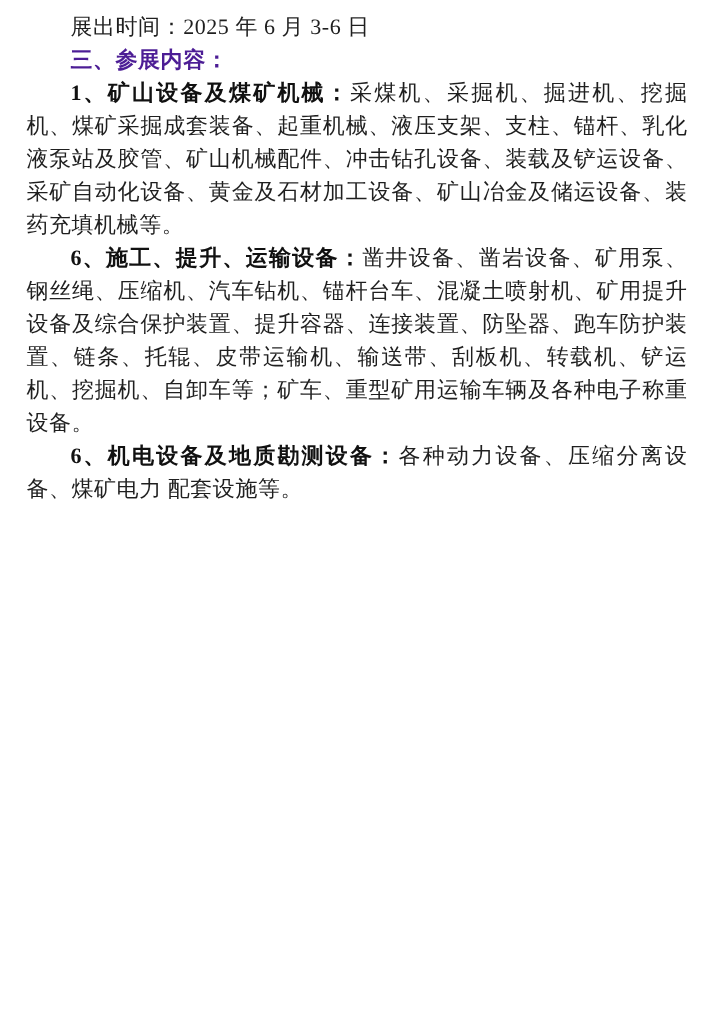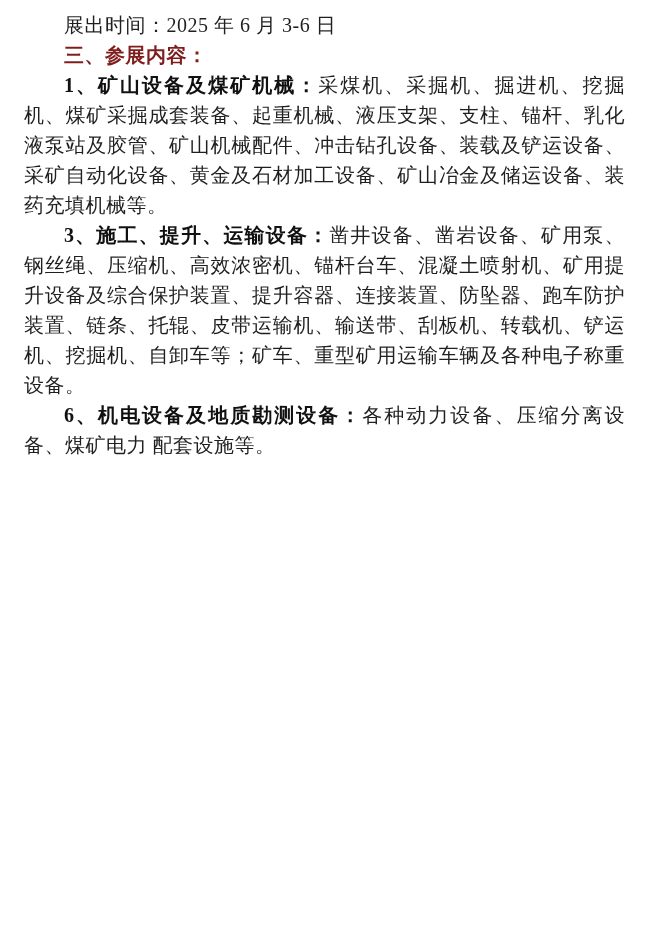--- a/index.html
+++ b/index.html
@@ -25,21 +25,21 @@
     margin: 0;
     font-size: 20px;
     line-height: 30px;
     text-align: justify;
     text-indent: 40px;
     font-weight: normal;
     letter-spacing: 0.5px;
   }
   h2.sec {
     font-weight: bold;
-    color: #7f1d1d;
+    color: #4c1d95;
   }
   p.item b {
     font-weight: bold;
     color: #111111;
   }
   .footer {
     position: absolute;
     left: 66px;
     top: 899px;
     font-size: 19px;
@@ -56,21 +56,21 @@
 
     <p class="line"><span>展出时间：</span><span>2025 年 6 月 3-6 日</span></p>
 
 
     <h2 class="sec">三、参展内容：</h2>
 
     <p class="item"><b>1、矿山设备及煤矿机械：</b><span>采煤机、采掘机、掘进机、挖掘机、煤矿采掘成套装备、起重机械、液压支架、支柱、锚杆、乳化液泵站及胶管、矿山机械配件、冲击钻孔设备、装载及铲运设备、采矿自动化设备、黄金及石材加工设备、矿山冶金及储运设备、装药充填机械等。</span></p>
 
 
 
-    <p class="item"><b>3、施工、提升、运输设备：</b><span>凿井设备、凿岩设备、矿用泵、钢丝绳、压缩机、高效浓密机、锚杆台车、混凝土喷射机、矿用提升设备及综合保护装置、提升容器、连接装置、防坠器、跑车防护装置、链条、托辊、皮带运输机、输送带、刮板机、转载机、铲运机、挖掘机、自卸车等；矿车、重型矿用运输车辆及各种电子称重设备。</span></p>
+    <p class="item"><b>6、施工、提升、运输设备：</b><span>凿井设备、凿岩设备、矿用泵、钢丝绳、压缩机、汽车钻机、锚杆台车、混凝土喷射机、矿用提升设备及综合保护装置、提升容器、连接装置、防坠器、跑车防护装置、链条、托辊、皮带运输机、输送带、刮板机、转载机、铲运机、挖掘机、自卸车等；矿车、重型矿用运输车辆及各种电子称重设备。</span></p>
 
 
     <p class="item"><b>6、机电设备及地质勘测设备：</b><span>各种动力设备、压缩分离设备、煤矿电力 配套设施等。</span></p>
 
   </div>
 
   <div class="footer">- 2 -</div>
 </div>
 
 </body></html>

